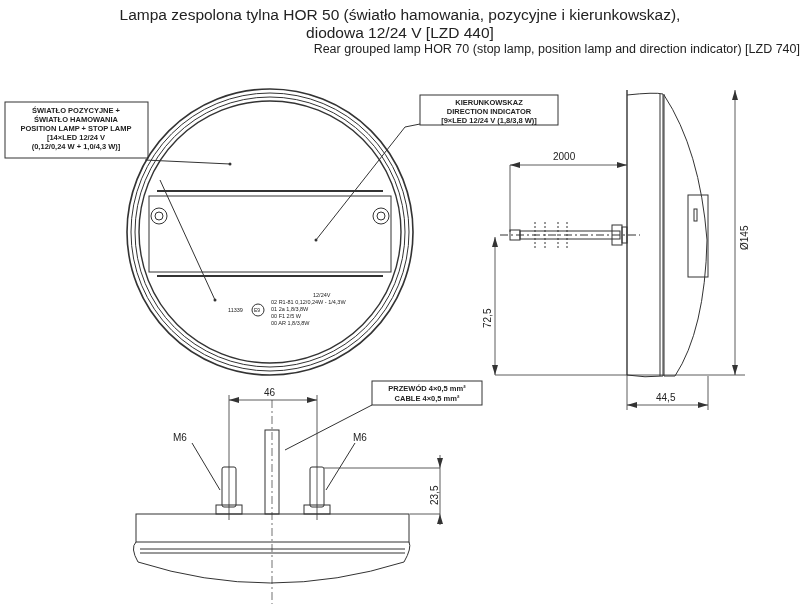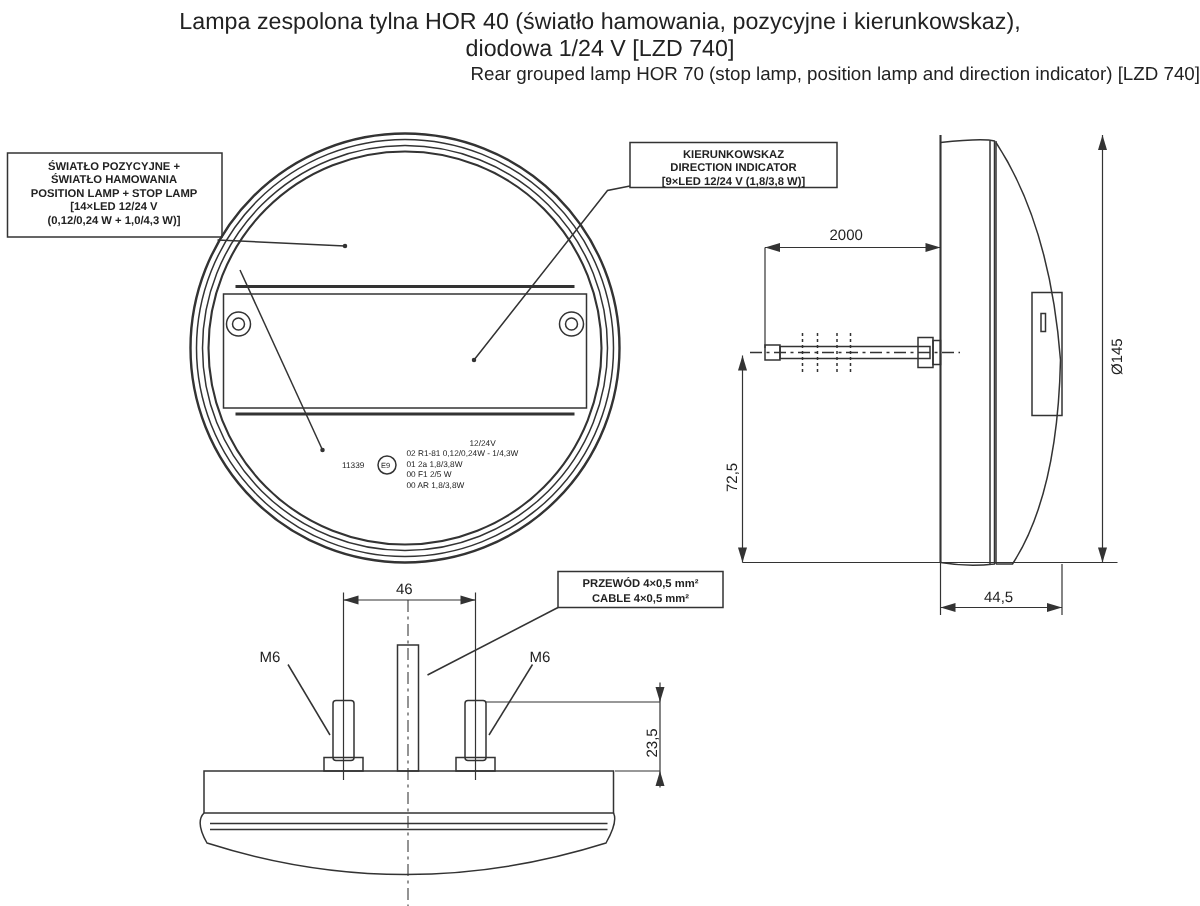--- a/index.html
+++ b/index.html
@@ -12,22 +12,22 @@
   svg{position:absolute;left:0;top:0;}
   svg text{font-family:"Liberation Sans",sans-serif;fill:#222;}
   .lbl{font-size:7.5px;font-weight:bold;}
   .dim{font-size:10px;}
   .mark{font-size:5.5px;}
 </style>
 </head>
 <body>
 
 <div class="page">
-  <div class="title t1">Lampa zespolona tylna HOR 40 (światło hamowania, pozycyjne i kierunkowskaz),</div>
-  <div class="title t2">diodowa 1/24 V [LZD 740]</div>
+  <div class="title t1">Lampa zespolona tylna HOR 50 (światło hamowania, pozycyjne i kierunkowskaz),</div>
+  <div class="title t2">diodowa 12/24 V [LZD 440]</div>
   <div class="title t3">Rear grouped lamp HOR 70 (stop lamp, position lamp and direction indicator) [LZD 740]</div>
 
   <svg width="800" height="604" viewBox="0 0 800 604">
     <g stroke="#333" fill="none" stroke-width="1">
 
       <g>
         <circle cx="270" cy="232" r="143" stroke-width="1.6"></circle>
         <circle cx="270" cy="232" r="139"></circle>
         <circle cx="270" cy="232" r="135"></circle>
         <circle cx="270" cy="232" r="131" stroke-width="1.4"></circle>

